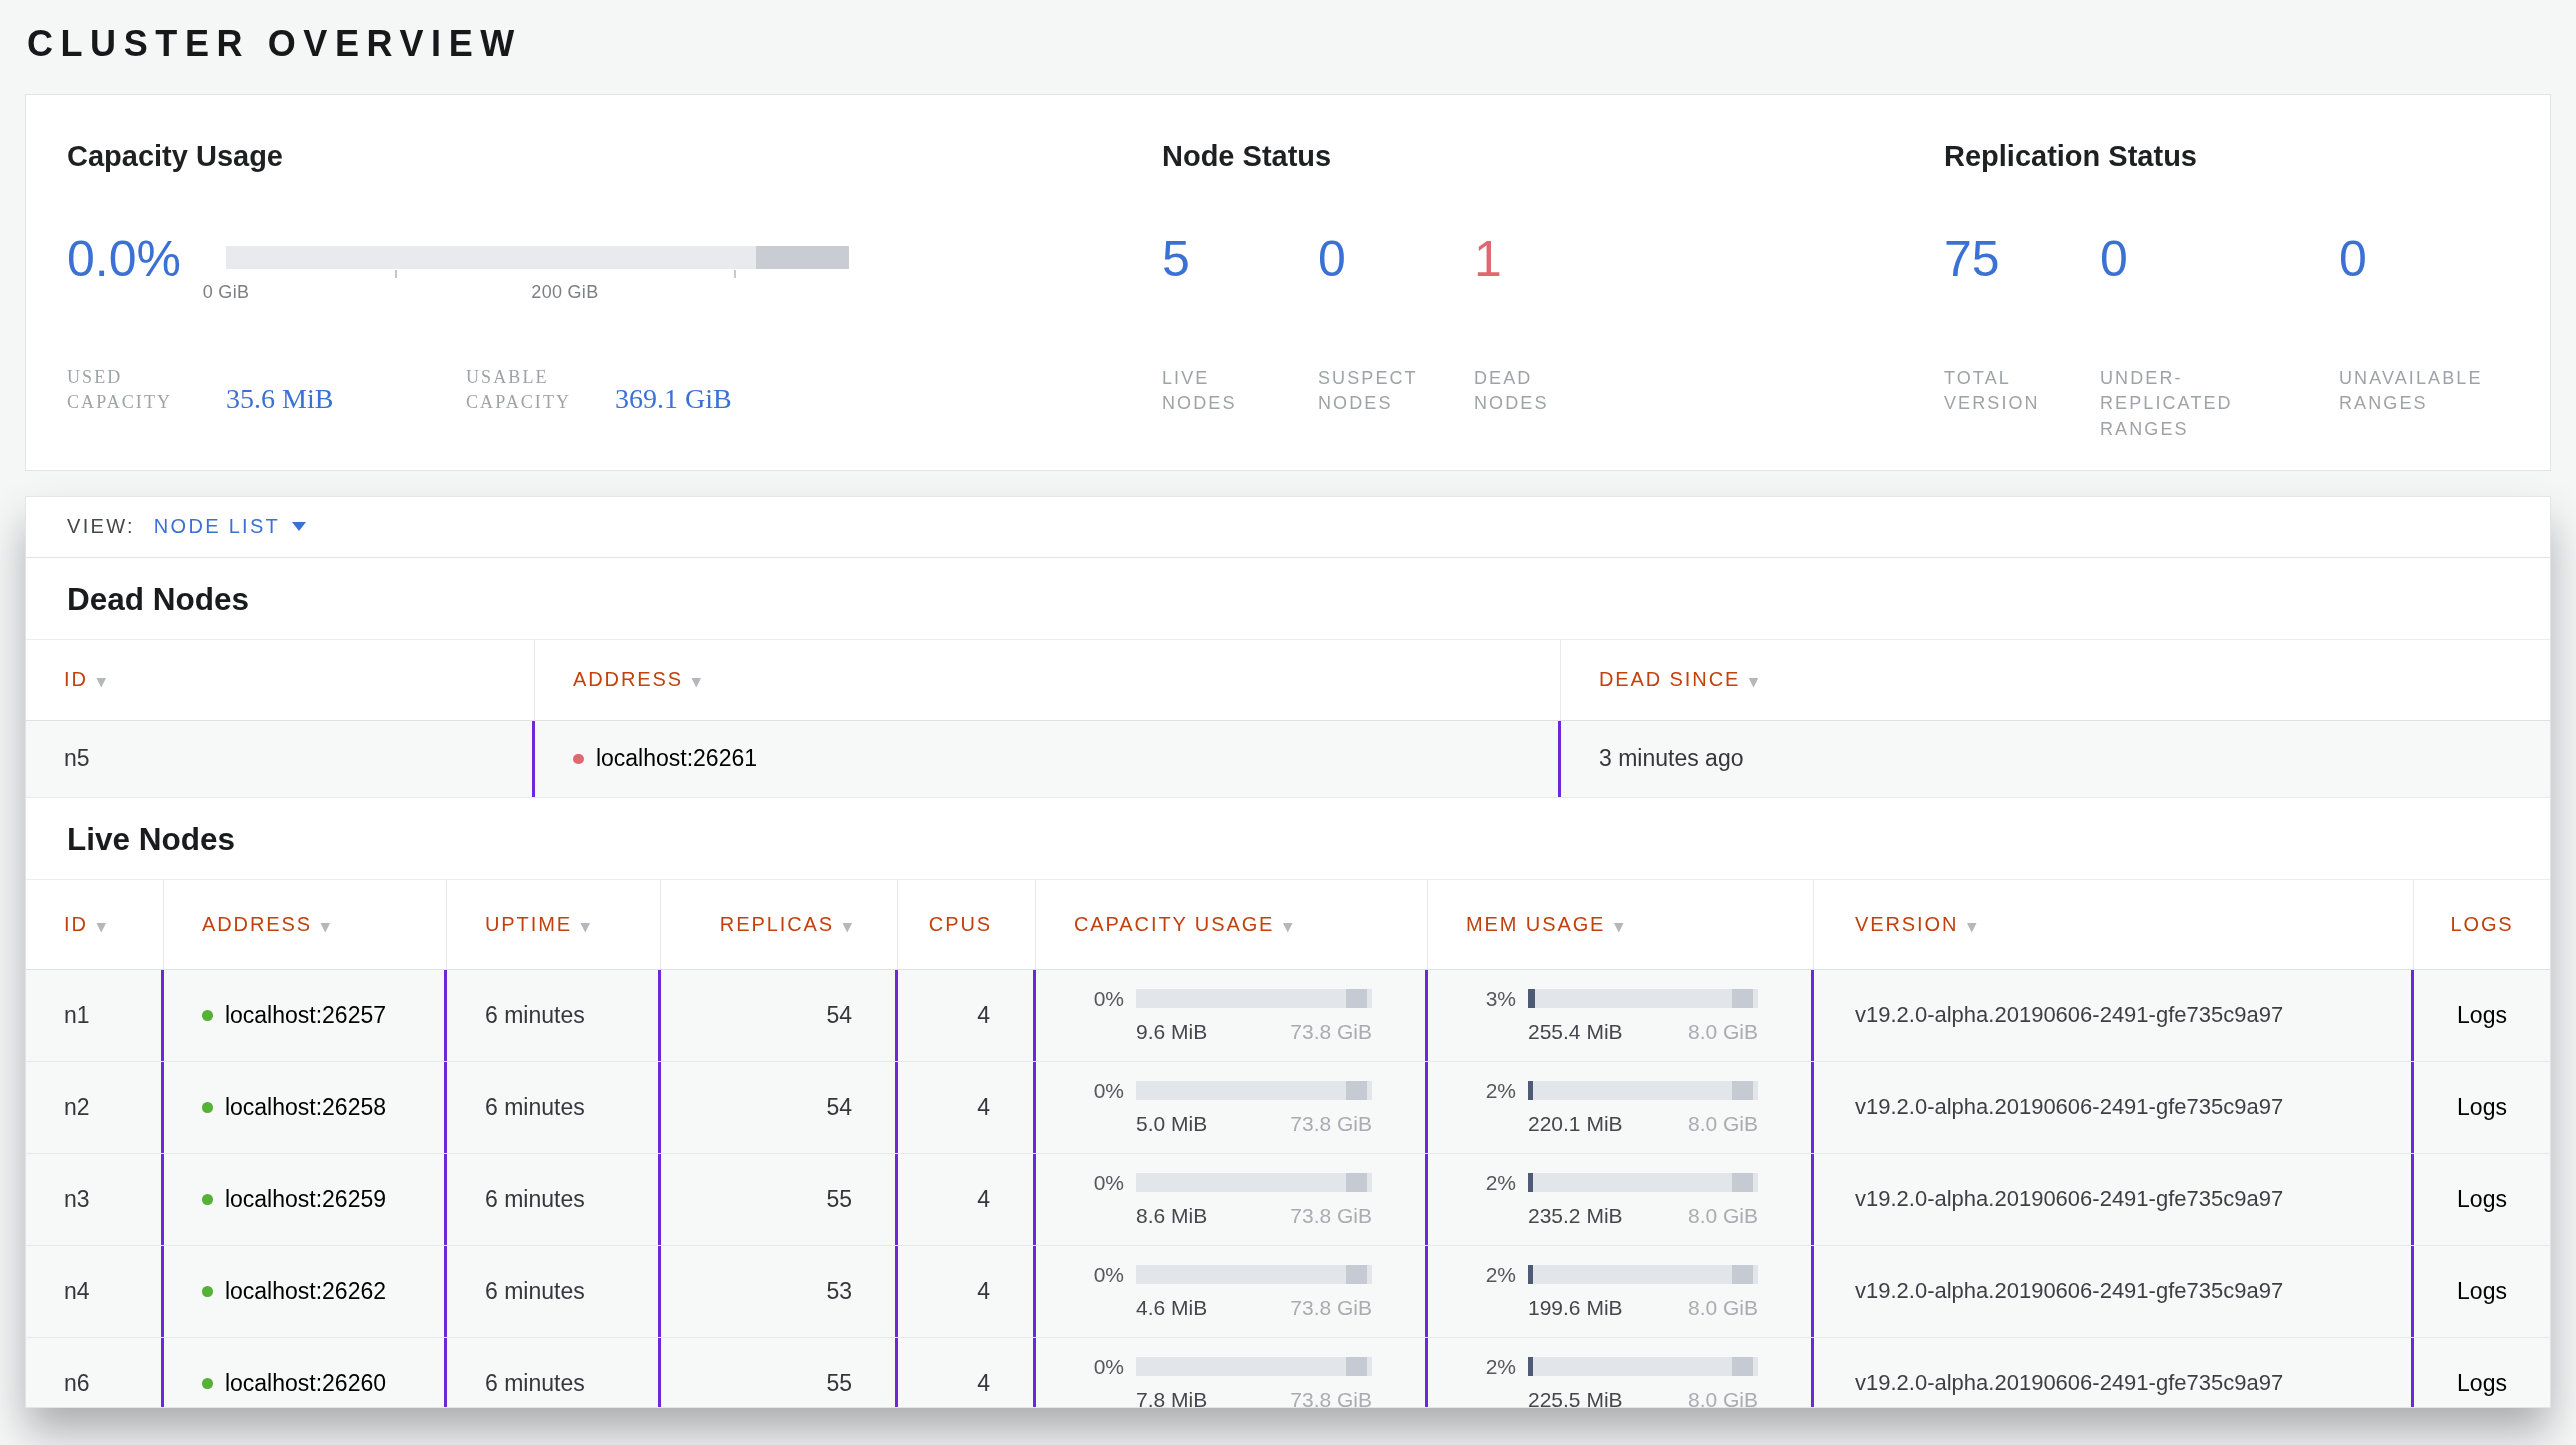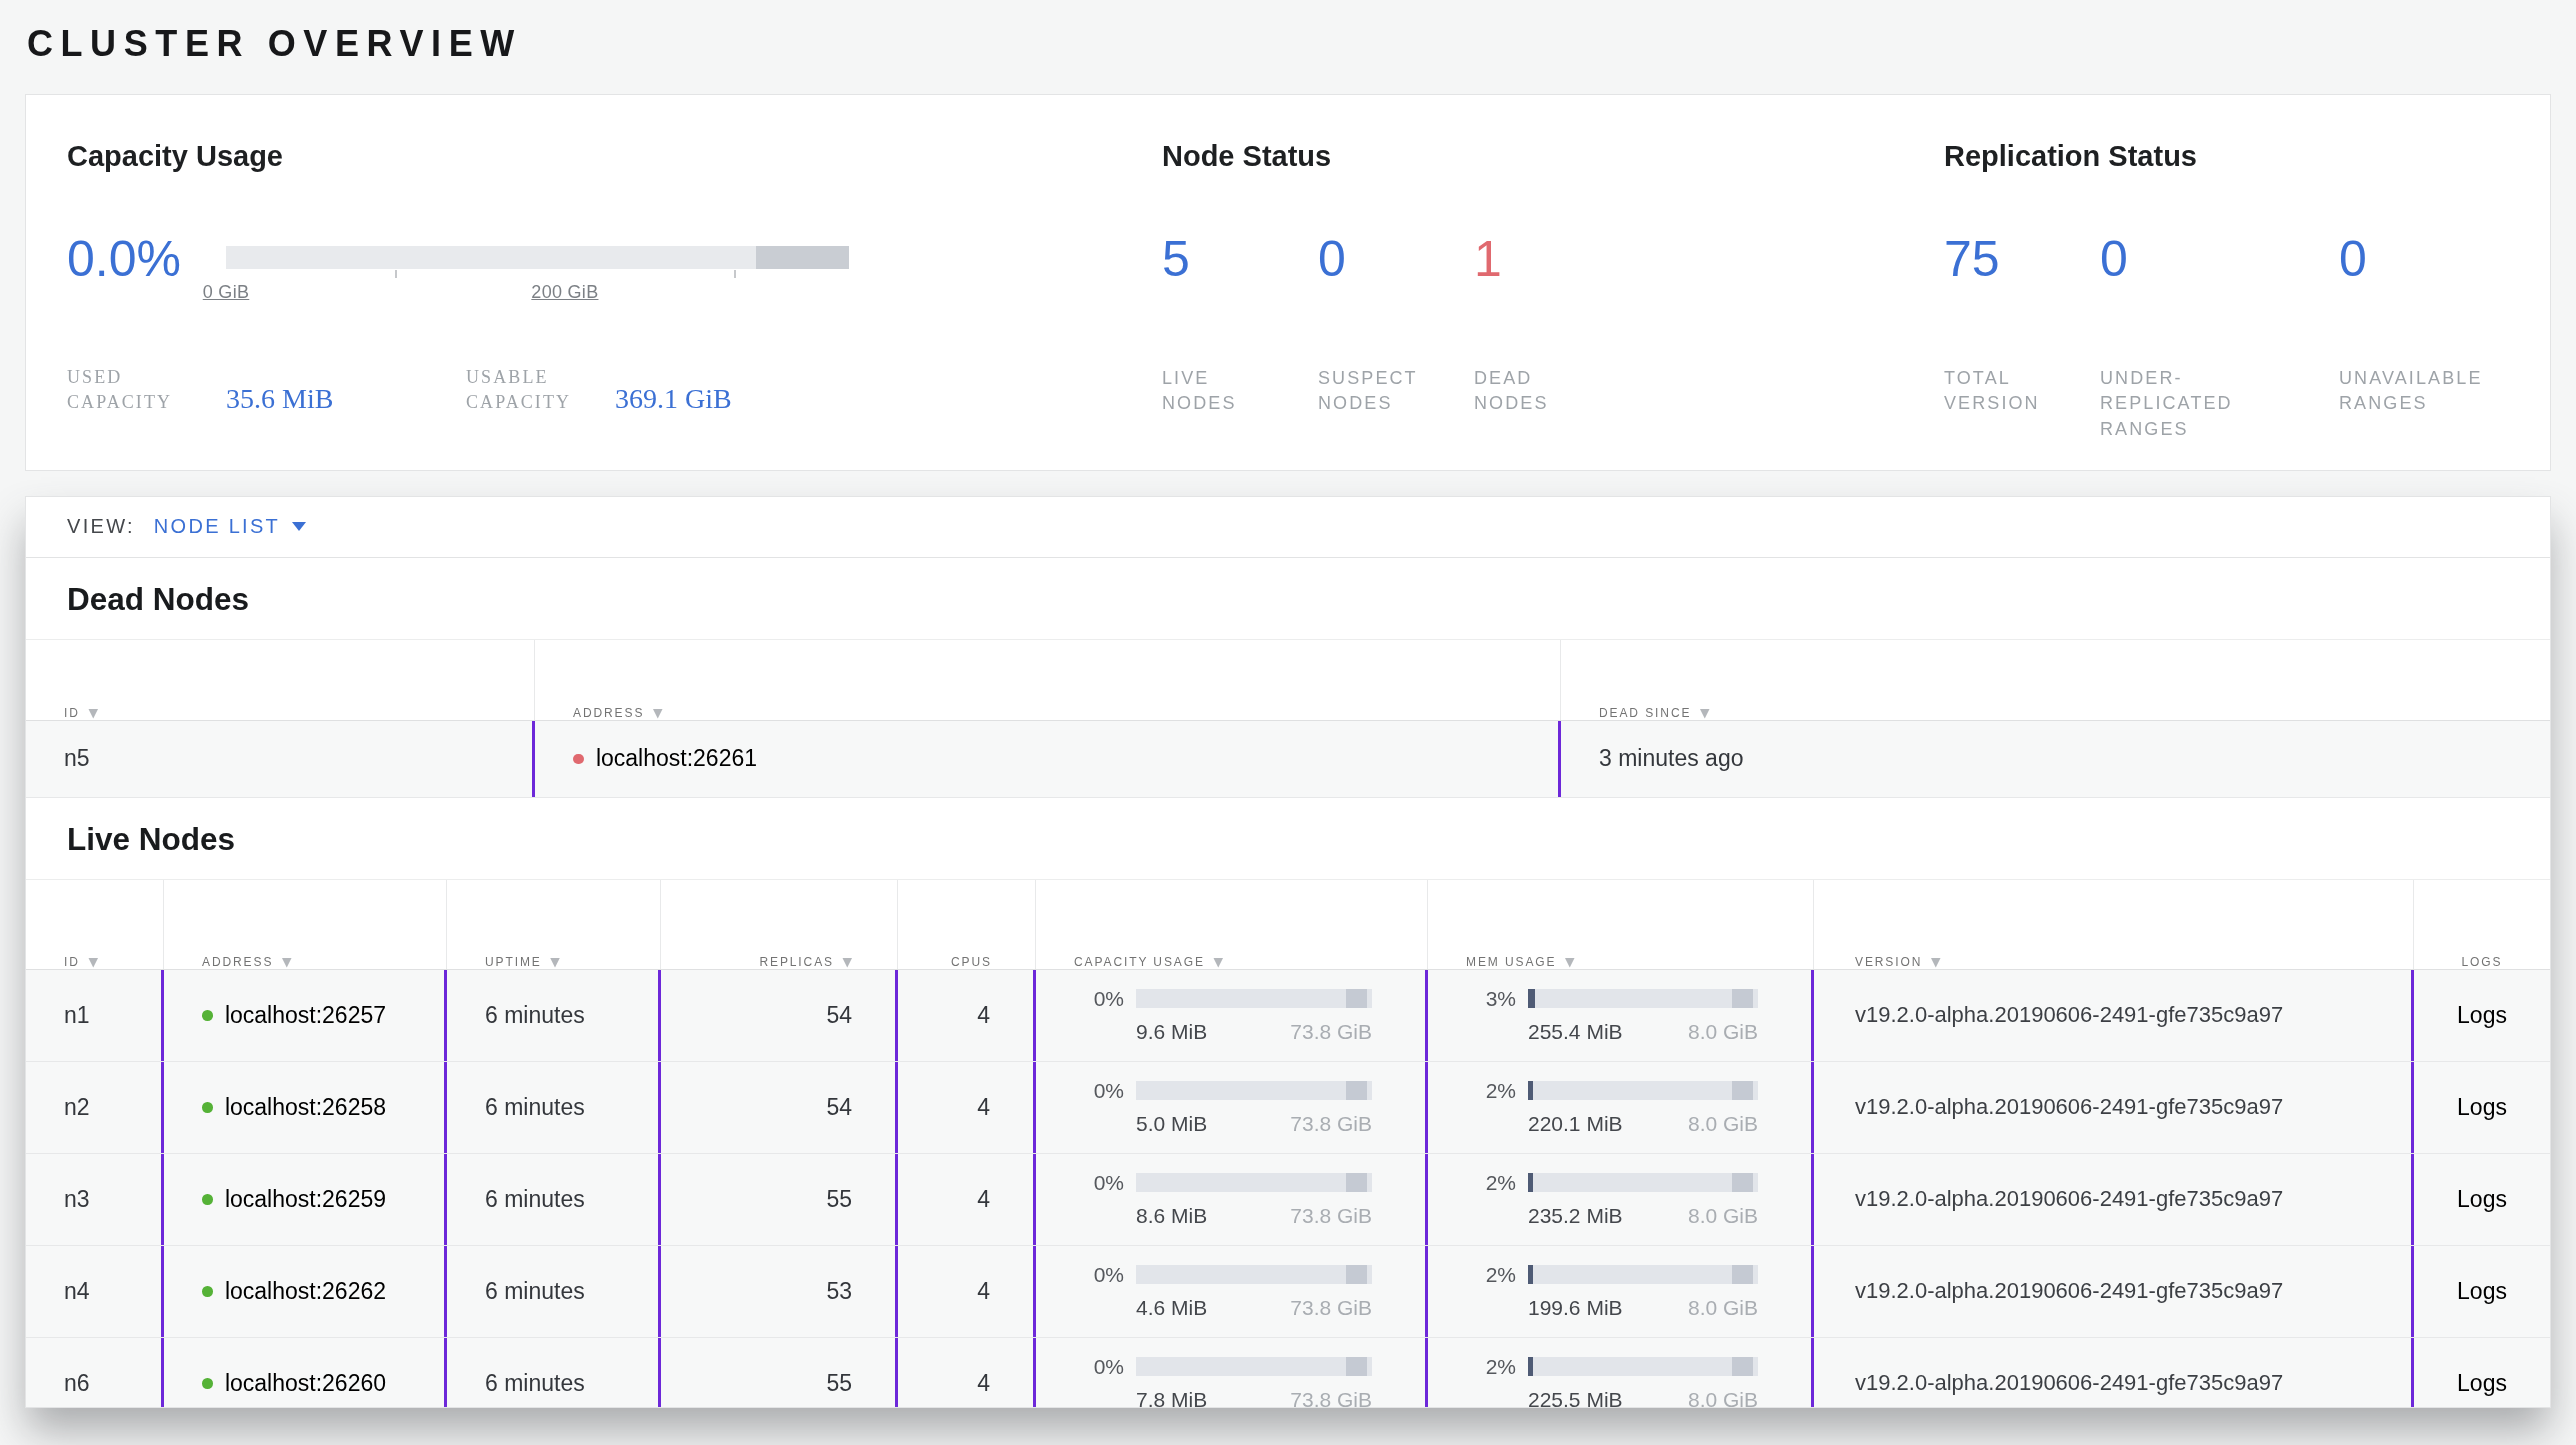--- a/index.html
+++ b/index.html
@@ -27,21 +27,21 @@
   .big-num.red { color:#e0696f; }
 
   .cap-main { display:flex; margin-top:61px; }
   .cap-percent { width:159px; }
   .cap-bar-wrap { width:623px; margin-top:12.4px; }
   .cap-bar { height:23px; background:#e8eaed; position:relative; }
   .cap-bar-marker { position:absolute; right:0; top:0; bottom:0; width:15%; background:#c9cdd3; }
   .cap-ticks { position:relative; height:8.6px; }
   .tick { position:absolute; top:1px; width:1.9px; height:7.6px; background:#c6c8cb; }
   .cap-axis { position:relative; height:25px; margin-top:1.9px; font-size:18px; color:#7c8085; }
-  .axis-lab { position:absolute; transform:translateX(-50%); white-space:nowrap; letter-spacing:0.3px; top:1.9px;text-decoration:underline; }
+  .axis-lab { position:absolute; transform:translateX(-50%); white-space:nowrap; letter-spacing:0.3px; top:1.9px; }
 
   .cap-values { display:grid; grid-template-columns:159px 240px 149px auto; align-items:end; margin-top:60px;font-family:Liberation Serif, serif; }
   .mini-label { font-size:18px; letter-spacing:2.1px; color:#9ea3a8; line-height:1.42; }
   .cap-values .mini-label { max-width:119px; }
   .mini-value { font-size:28px; color:#3b70d4; line-height:1.15; padding-bottom:1px; }
 
   .stats { display:flex; margin-top:61px; }
   .stat .mini-label { margin-top:82px; }
   .w163 { width:156px; }
   .w250 { width:239px; }
@@ -61,22 +61,22 @@
 
   .tbl-title { font-size:31.5px; font-weight:700; color:#191b1d; margin:23px 0 21px 41px; }
 
   .tr { display:grid; }
   .dead .tr { grid-template-columns:509px 1026px auto; }
   .live .tr { grid-template-columns:138px 283px 214px 237px 138px 392px 386px 600px auto; }
   .th-row { background:#fff; border-top:1px solid #eceded; border-bottom:1px solid #dfe0e1; }
   .dead .th-row { height:82px; }
   .live .th-row { height:91px; }
   .th {
-    display:flex; align-items:flex-end; padding-left:38px;
-    font-size:12px; letter-spacing:1.9px; color:#737373; border-right:1px solid #e8e9ea;
+    display:flex; align-items:center; padding-left:38px;
+    font-size:20px; letter-spacing:1.9px; color:#c2410c; border-right:1px solid #e8e9ea;
     cursor:pointer;
   }
   .th:last-child { border-right:none; }
   .arrow { margin-left:8.6px; }
   .arrow::after { content:"▼"; font-size:12.4px; color:#b4b7bb; font-family:"DejaVu Sans",sans-serif; }
   .th.num { justify-content:flex-end; padding-right:43px; padding-left:0; }
   .th.center { justify-content:center; padding-left:0; }
 
   .tbody .tr { background:#f7f8f8; border-bottom:1px solid #e7e8e9; }
   .dead .tbody .tr { height:77px; }

